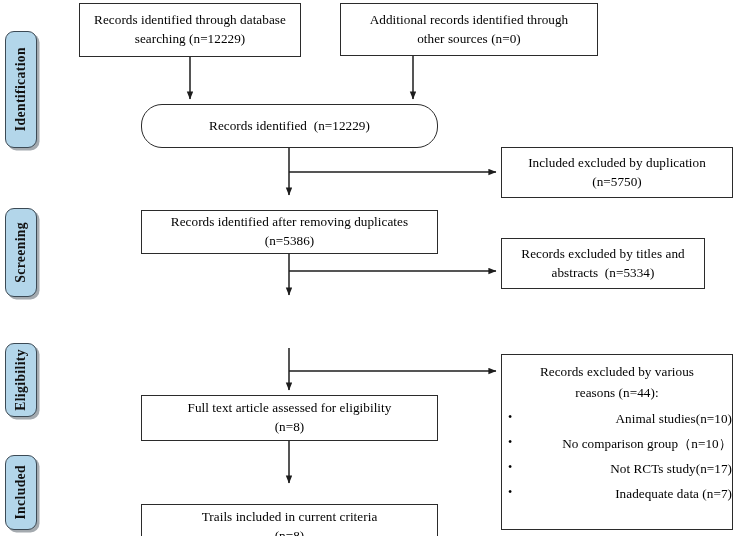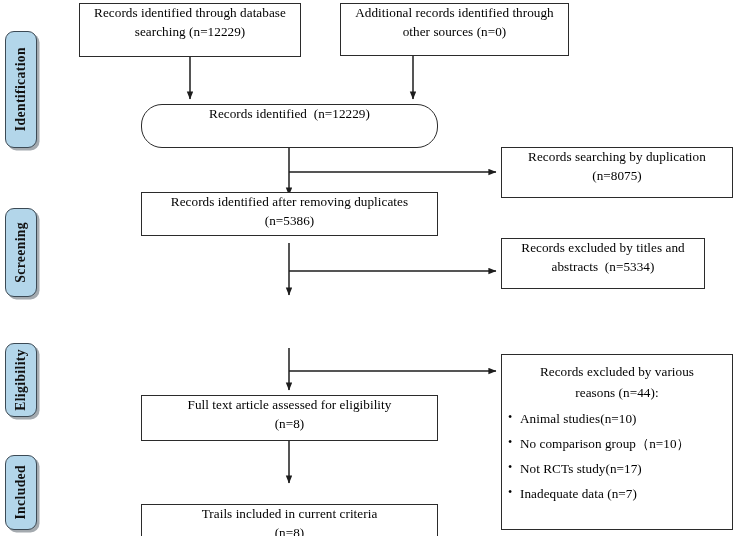--- a/index.html
+++ b/index.html
@@ -24,20 +24,21 @@
     pointer-events: none;
   }
   .node {
     position: absolute;
     box-sizing: border-box;
     border: 1.4px solid #2b2b2b;
     background: #ffffff;
     display: flex;
     flex-direction: column;
     align-items: center;
+    justify-content: center;
     text-align: center;
     font-size: 13.2px;
     line-height: 1.42;
     color: #000000;
     letter-spacing: 0.05px;
   }
   .node .ln { display: block; white-space: pre; }
 
   
   .phase {
@@ -72,21 +73,21 @@
     font-size: 13.2px;
     line-height: 1.58;
   }
   .reasons ul {
     margin: 2px 0 0 0;
     padding: 0 0 0 18px;
     list-style: none;
   }
   .reasons li {
     position: relative;
-    text-align: left;
+    text-align: right;
     font-size: 13.2px;
     line-height: 1.9;
     white-space: nowrap;
   }
   .reasons li::before {
     content: "\2022";
     position: absolute;
     left: -12px;
     top: 0;
     font-size: 12px;
@@ -133,35 +134,35 @@
   </div>
   <div class="phase" style="left:5px; top:455px; width:32px; height:75px;">
     <span>Included</span>
   </div>
 
   <div class="node" style="left:79px; top:3px; width:222px; height:54px;">
     <span class="ln">Records identified through database</span>
     <span class="ln">searching (n=12229)</span>
   </div>
 
-  <div class="node" style="left:340px; top:3px; width:229px; height:53px;">
+  <div class="node" style="left:340px; top:3px; width:258px; height:53px;">
     <span class="ln">Additional records identified through</span>
     <span class="ln">other sources (n=0)</span>
   </div>
 
   <div class="node" style="left:141px; top:104px; width:297px; height:44px;border-radius:21px;">
     <span class="ln">Records identified  (n=12229)</span>
   </div>
 
   <div class="node" style="left:501px; top:147px; width:232px; height:51px;">
-    <span class="ln">Records searching by duplication</span>
-    <span class="ln">(n=8075)</span>
+    <span class="ln">Included excluded by duplication</span>
+    <span class="ln">(n=5750)</span>
   </div>
 
-  <div class="node" style="left:141px; top:192px; width:297px; height:44px;">
+  <div class="node" style="left:141px; top:210px; width:297px; height:44px;">
     <span class="ln">Records identified after removing duplicates</span>
     <span class="ln">(n=5386)</span>
   </div>
 
   <div class="node" style="left:501px; top:238px; width:204px; height:51px;">
     <span class="ln">Records excluded by titles and</span>
     <span class="ln">abstracts  (n=5334)</span>
   </div>
 
 

